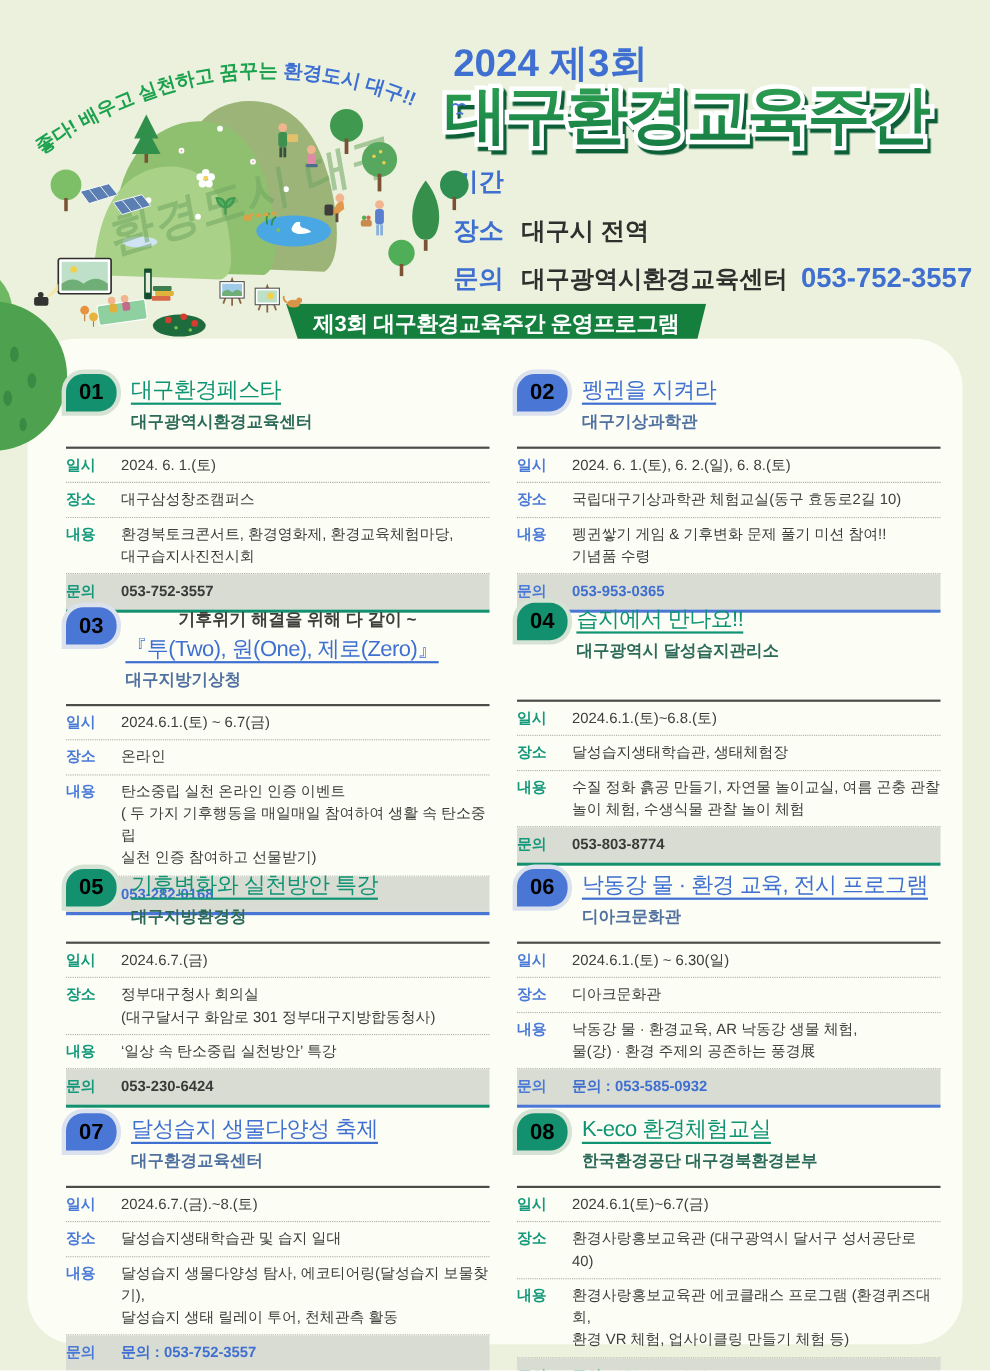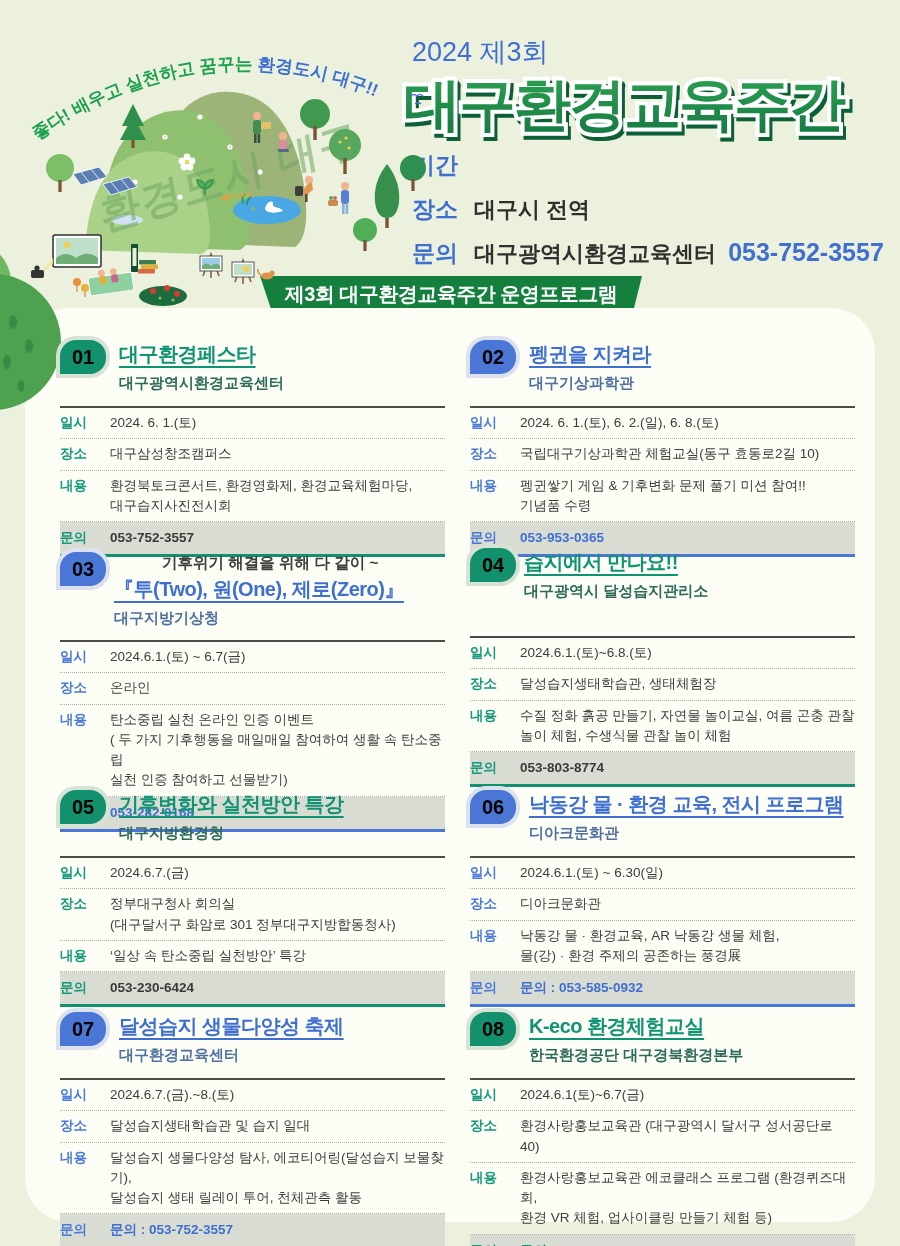--- a/index.html
+++ b/index.html
@@ -1,20 +1,20 @@
 <!DOCTYPE html>
 <html lang="ko"><head>
 <meta charset="utf-8">
 <style>
   html,body{margin:0;padding:0;}
   body{font-family:"Liberation Sans","DejaVu Sans",sans-serif;}
   .page{position:relative;width:900px;height:1246px;background:#ebf1dc;overflow:hidden;}
 
   
-  .edition{position:absolute;left:412px;top:34px;font-size:27px;font-weight:400;color:#3e6fd1;letter-spacing:0px;}
+  .edition{position:absolute;left:412px;top:34px;font-size:35px;font-weight:700;color:#3e6fd1;letter-spacing:0px;}
   .main-title-svg{position:absolute;left:402px;top:66px;overflow:visible;}
   .main-title-svg text{font-family:"Liberation Sans","DejaVu Sans",sans-serif;font-size:57px;font-weight:900;letter-spacing:-2px;
     stroke:#ffffff;stroke-width:8px;paint-order:stroke;}
   .info-block{position:absolute;left:412px;top:150px;display:flex;flex-direction:column;gap:13px;}
   .info-row{display:flex;align-items:baseline;gap:14px;}
   .info-label{font-size:23px;font-weight:800;color:#3e6fd1;flex:0 0 48px;}
   .info-value{font-size:22px;font-weight:600;color:#2f2f2e;}
   .date-big{font-size:31px;font-weight:800;color:#3e6fd1;letter-spacing:-1px;}
   .date-sup{font-size:14px;font-weight:800;color:#3e6fd1;vertical-align:14px;letter-spacing:0;}
   .date-prefix{font-size:24px;font-weight:600;color:#2f2f2e;}
@@ -42,21 +42,21 @@
   .pos-4{left:35px;top:482px;} .pos-5{left:445px;top:482px;}
   .pos-6{left:35px;top:704px;} .pos-7{left:445px;top:704px;}
   .card-head{display:flex;gap:13px;min-height:58px;align-items:flex-start;}
   .pos-2 .card-head,.pos-3 .card-head{min-height:80px;gap:8px;}
   .badge{flex:0 0 46px;width:46px;height:34px;border-radius:16px 16px 16px 0;display:flex;align-items:center;justify-content:center;
     color:#000000;font-weight:800;font-size:20px;}
   .green .badge{background:#13916f;box-shadow:0 0 0 4px #d6e3d4;}
   .blue  .badge{background:#4a77d6;box-shadow:0 0 0 4px #dbe2ee;}
   .head-text{padding-top:1px;}
   .pretitle{font-size:15.5px;font-weight:700;color:#3e3e3c;margin-bottom:2px;margin-left:48px;}
-  .title{font-size:20px;font-weight:700;letter-spacing:-0.5px;text-decoration:underline;text-underline-offset:5px;text-decoration-thickness:2px;}
+  .title{font-size:20px;font-weight:400;letter-spacing:-0.5px;text-decoration:underline;text-underline-offset:5px;text-decoration-thickness:2px;}
   .green .title{color:#0f9473;}
   .blue  .title{color:#3e6fd1;}
   .org{font-size:15px;font-weight:700;margin-top:6px;}
   .green .org{color:#2c6a59;}
   .blue  .org{color:#50719f;}
   .card-table{border-top:2px solid #4b4b49;margin-top:8px;}
   .green .card-table{border-bottom:3px solid #13916f;}
   .blue  .card-table{border-bottom:3px solid #4a77d6;}
   .row{display:flex;padding:5px 0;border-bottom:1px dotted #a9aea5;font-size:13.5px;line-height:1.5;}
   .row:last-child{border-bottom:none;}

